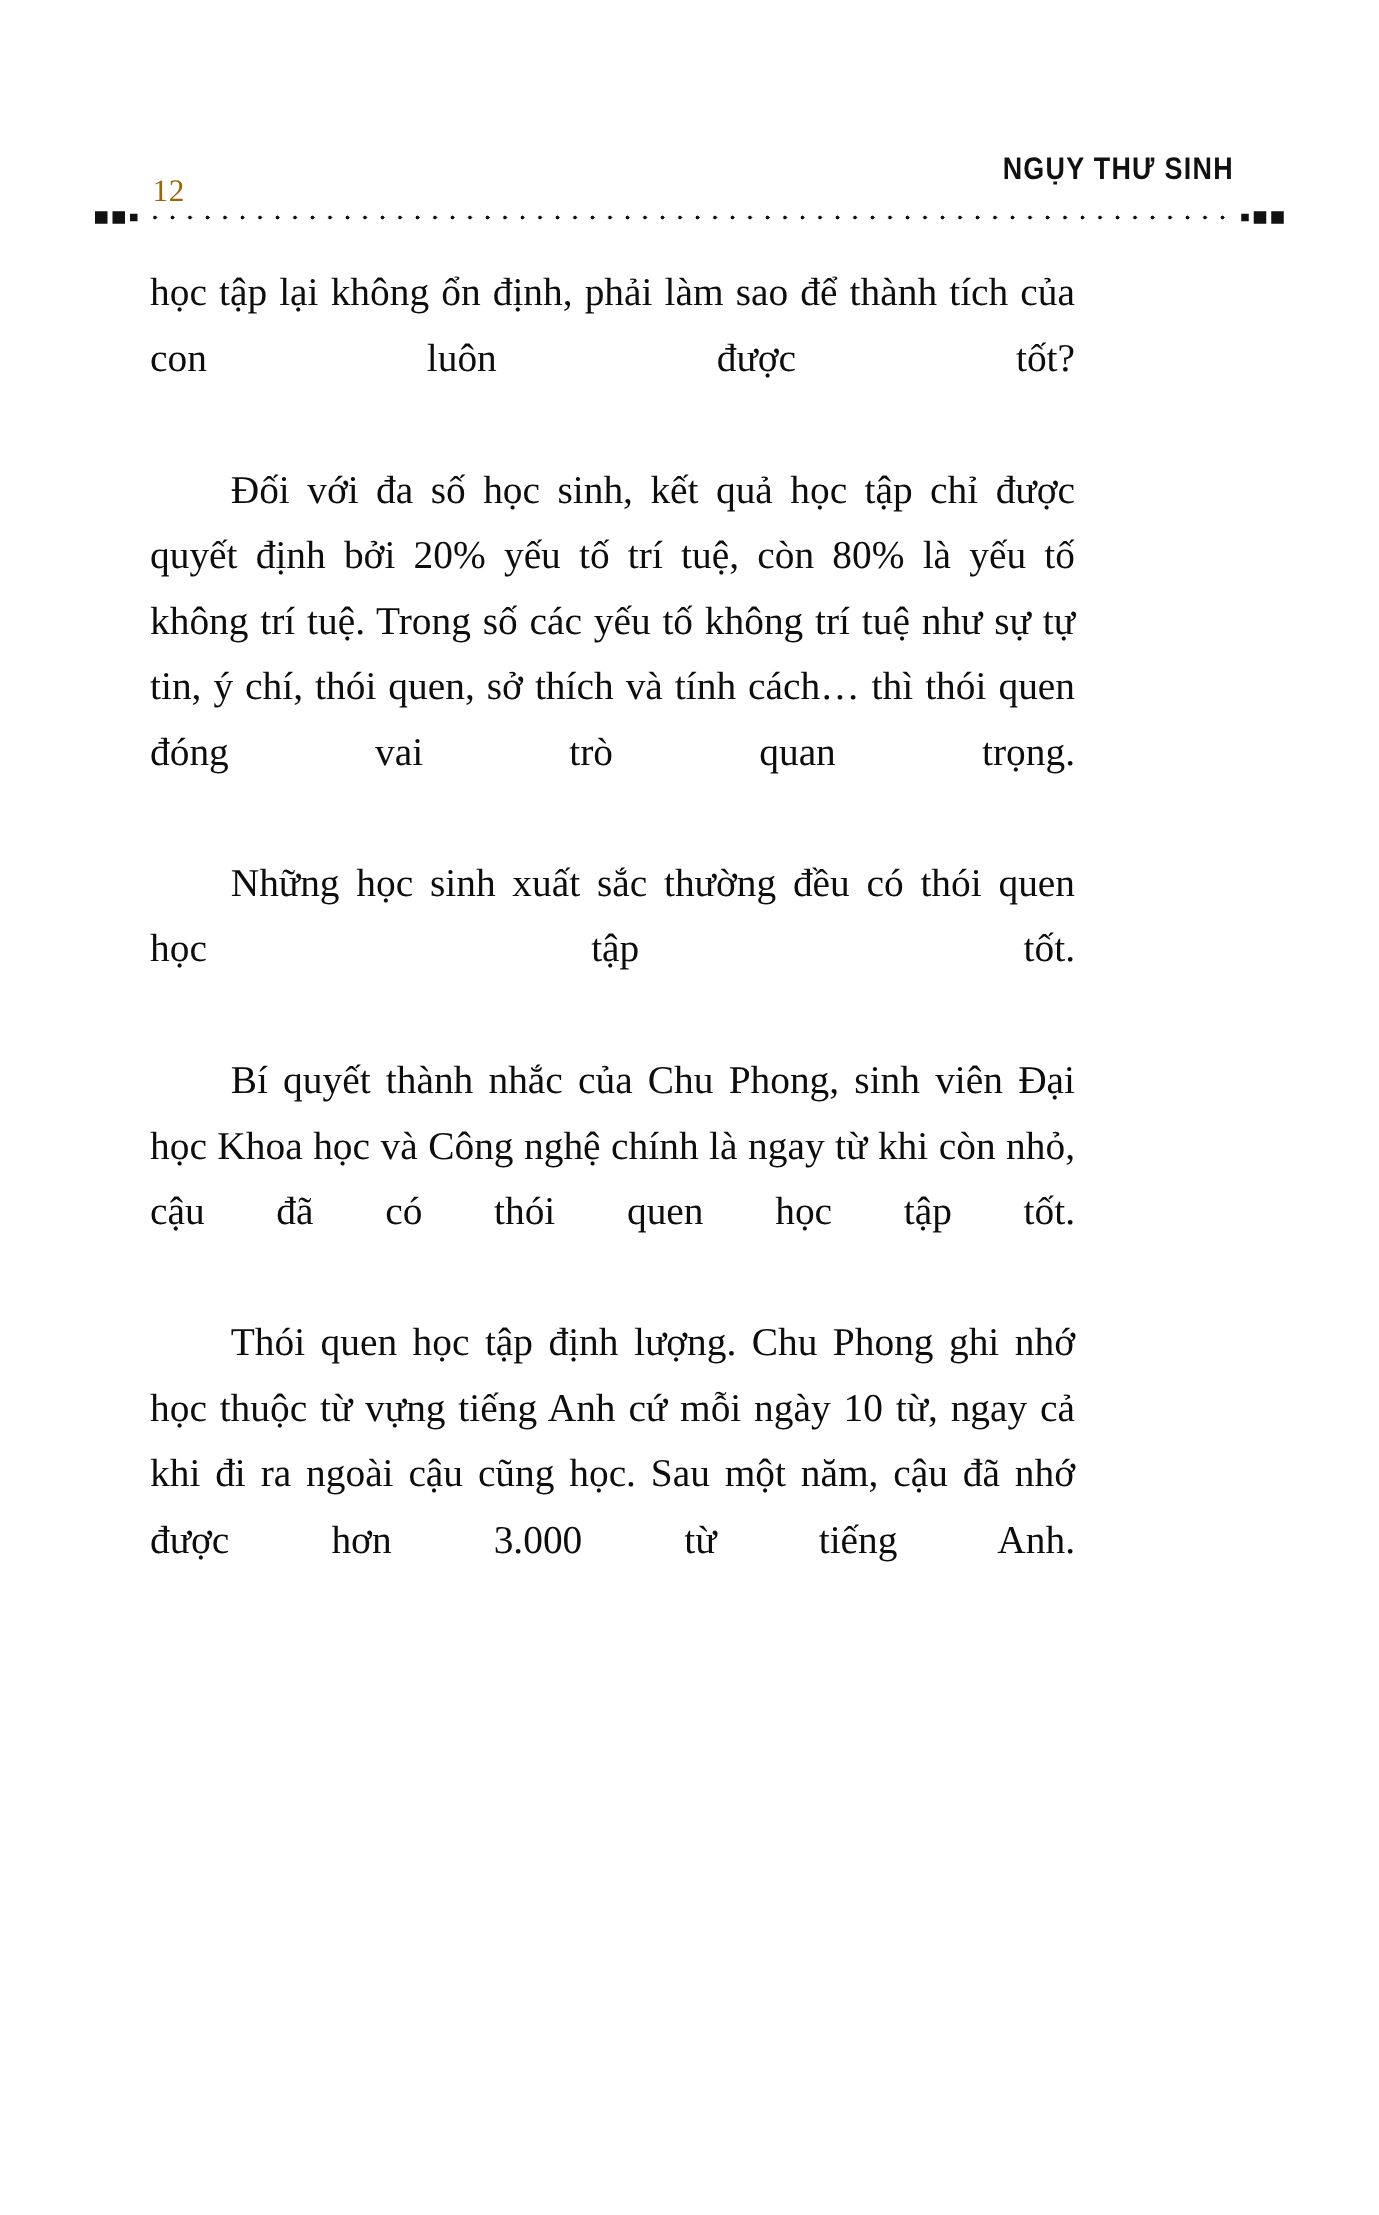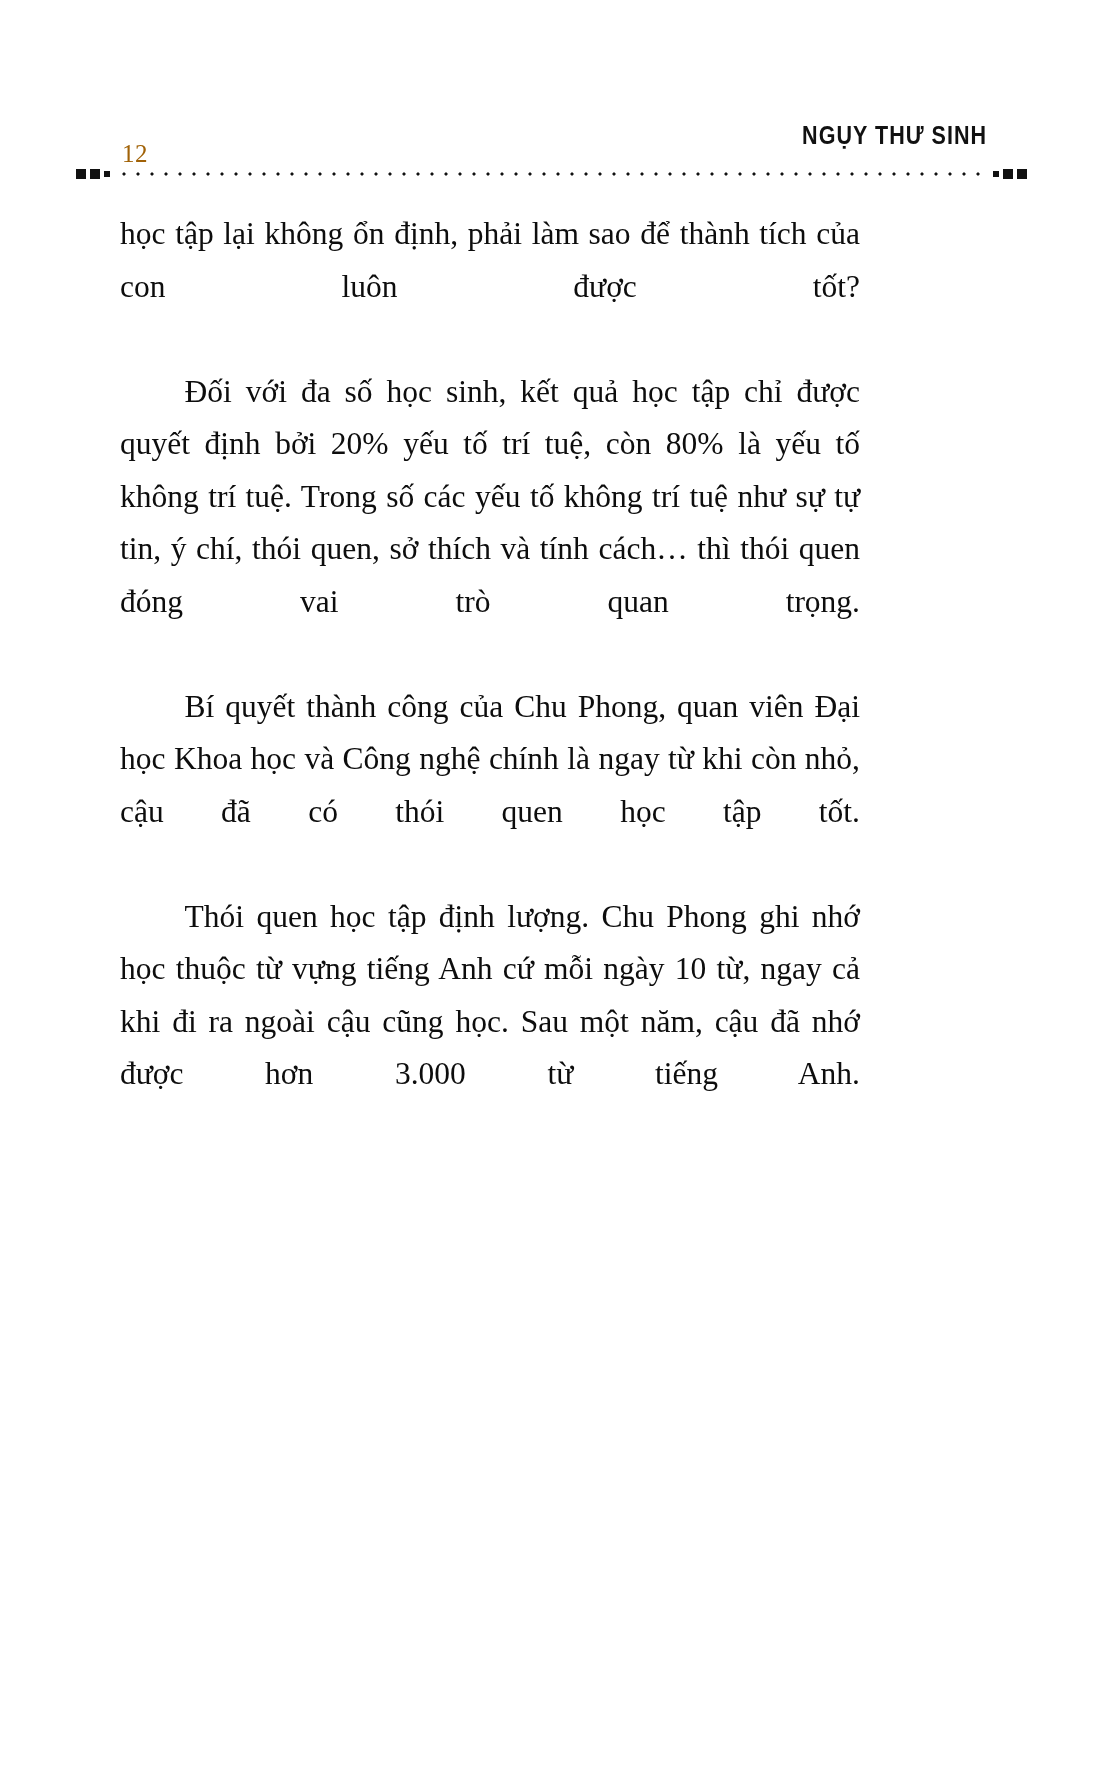--- a/index.html
+++ b/index.html
@@ -142,17 +142,18 @@
     <div class="rule-squares right">
       <span class="sq sq-lg"></span>
       <span class="sq sq-lg"></span>
       <span class="sq sq-sm"></span>
     </div>
   </div>
 
   <div class="body-text" id="body-text">
       <p class="">học tập lại không ổn định, phải làm sao để thành tích của con luôn được tốt?</p>
       <p class="indent">Đối với đa số học sinh, kết quả học tập chỉ được quyết định bởi 20% yếu tố trí tuệ, còn 80% là yếu tố không trí tuệ. Trong số các yếu tố không trí tuệ như sự tự tin, ý chí, thói quen, sở thích và tính cách… thì thói quen đóng vai trò quan trọng.</p>
-      <p class="indent">Bí quyết thành công của Chu Phong, quan viên Đại học Khoa học và Công nghệ chính là ngay từ khi còn nhỏ, cậu đã có thói quen học tập tốt.</p>
+      <p class="indent">Những học sinh xuất sắc thường đều có thói quen học tập tốt.</p>
+      <p class="indent">Bí quyết thành nhắc của Chu Phong, sinh viên Đại học Khoa học và Công nghệ chính là ngay từ khi còn nhỏ, cậu đã có thói quen học tập tốt.</p>
       <p class="indent">Thói quen học tập định lượng. Chu Phong ghi nhớ học thuộc từ vựng tiếng Anh cứ mỗi ngày 10 từ, ngay cả khi đi ra ngoài cậu cũng học. Sau một năm, cậu đã nhớ được hơn 3.000 từ tiếng Anh.</p>
     </div>
 
 </div>
 
 </body></html>

